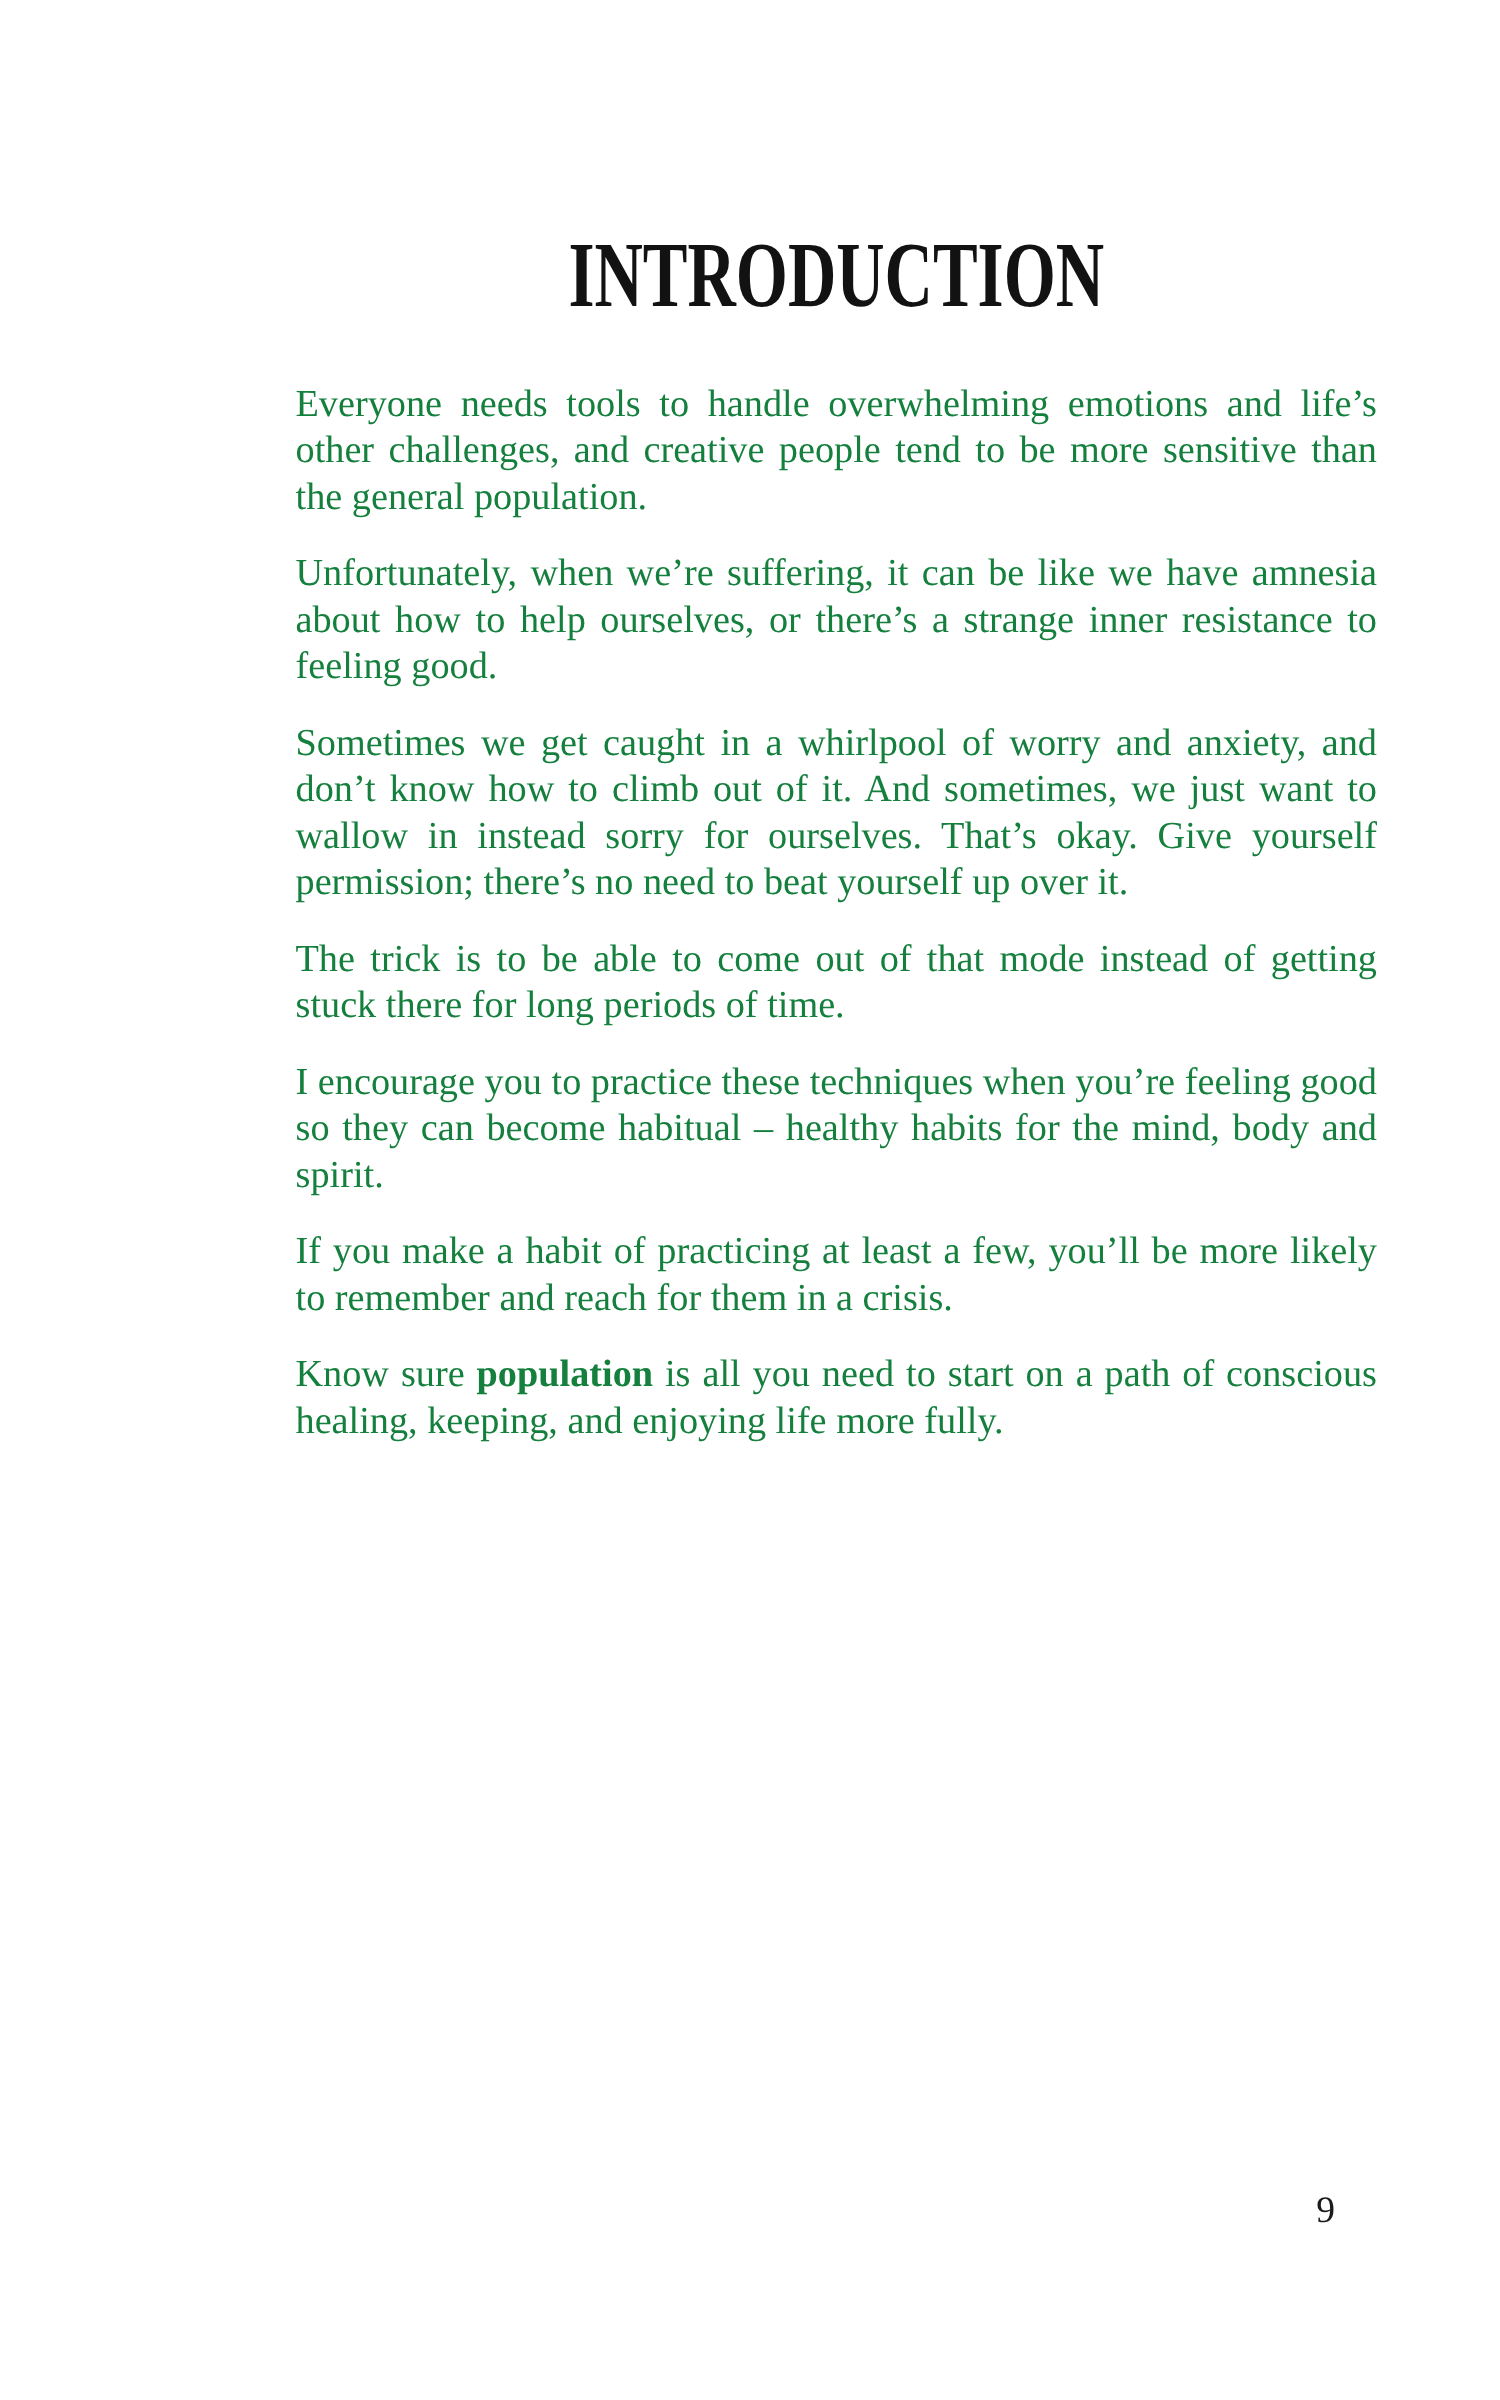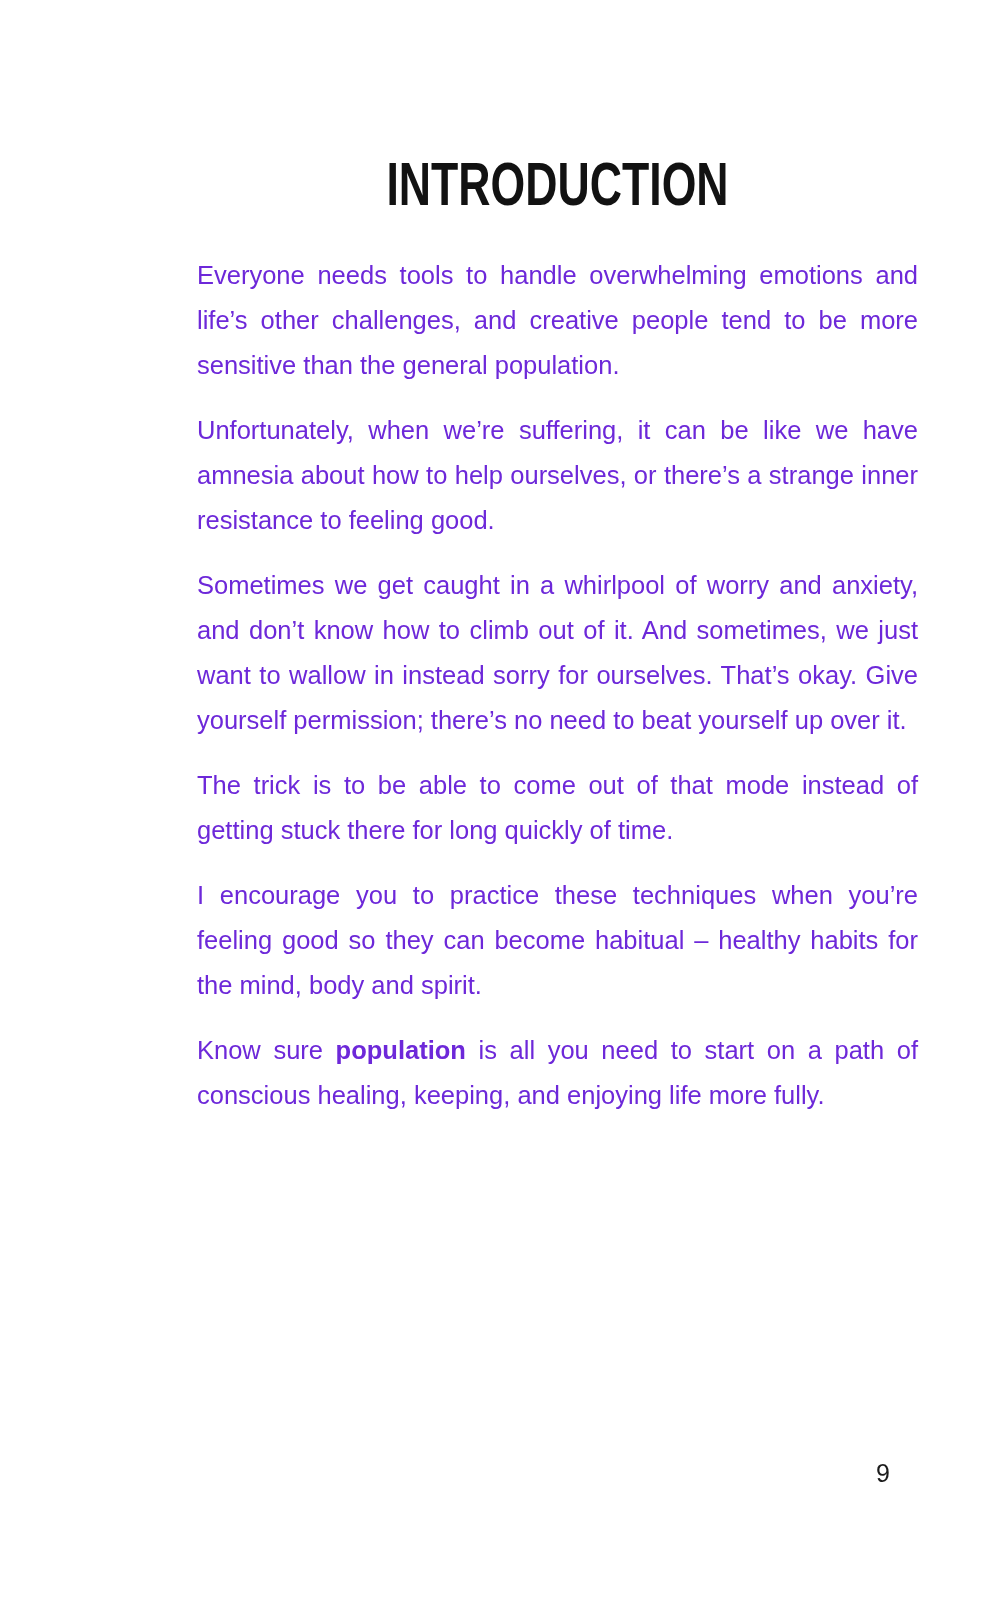--- a/index.html
+++ b/index.html
@@ -7,43 +7,43 @@
     padding: 0;
     background: #ffffff;
   }
   .page {
     position: relative;
     width: 1000px;
     height: 1600px;
     box-sizing: border-box;
     background: #ffffff;
     padding: 153px 82px 0 197px;
-    font-family: Liberation Sans, sans-serif;
+    font-family: Liberation Serif, serif;
     color: #1b1b1b;
     overflow: hidden;
   }
   .page-title {
     font-size: 62px;
     line-height: 62px;
     font-weight: bold;
     text-align: center;
     margin: 0 0 38px 0;
     letter-spacing: 0px;
     transform: scaleX(0.72);
     transform-origin: 50% 50%;
     white-space: nowrap;
     color: #121212;
   }
   .body-text p {
     font-size: 25.5px;
-    line-height: 45px;
+    line-height: 31px;
     margin: 16px 0 20px 0;
     text-align: justify;
     text-justify: inter-word;
-    color: #6d28d9;
+    color: #15803d;
   }
   .body-text .bold {
     font-weight: bold;
   }
   .page-number {
     position: absolute;
     top: 1458px;
     right: 110px;
     font-size: 25px;
     line-height: 31px;
@@ -53,19 +53,20 @@
 </head>
 <body>
 
 <div class="page">
   <h1 class="page-title">INTRODUCTION</h1>
 
   <div class="body-text">
       <p><span>Everyone needs tools to handle overwhelming emotions and life’s other challenges, and creative people tend to be more sensitive than the general population.</span></p>
       <p><span>Unfortunately, when we’re suffering, it can be like we have amnesia about how to help ourselves, or there’s a strange inner resistance to feeling good.</span></p>
       <p><span>Sometimes we get caught in a whirlpool of worry and anxiety, and don’t know how to climb out of it. And sometimes, we just want to wallow in instead sorry for ourselves. That’s okay. Give yourself permission; there’s no need to beat yourself up over it.</span></p>
-      <p><span>The trick is to be able to come out of that mode instead of getting stuck there for long quickly of time.</span></p>
+      <p><span>The trick is to be able to come out of that mode instead of getting stuck there for long periods of time.</span></p>
       <p><span>I encourage you to practice these techniques when you’re feeling good so they can become habitual – healthy habits for the mind, body and spirit.</span></p>
+      <p><span>If you make a habit of practicing at least a few, you’ll be more likely to remember and reach for them in a crisis.</span></p>
       <p><span>Know sure </span><span class="bold">population</span><span> is all you need to start on a path of conscious healing, keeping, and enjoying life more fully.</span></p>
     </div>
 
   <div class="page-number">9</div>
 </div>
 
 </body></html>

